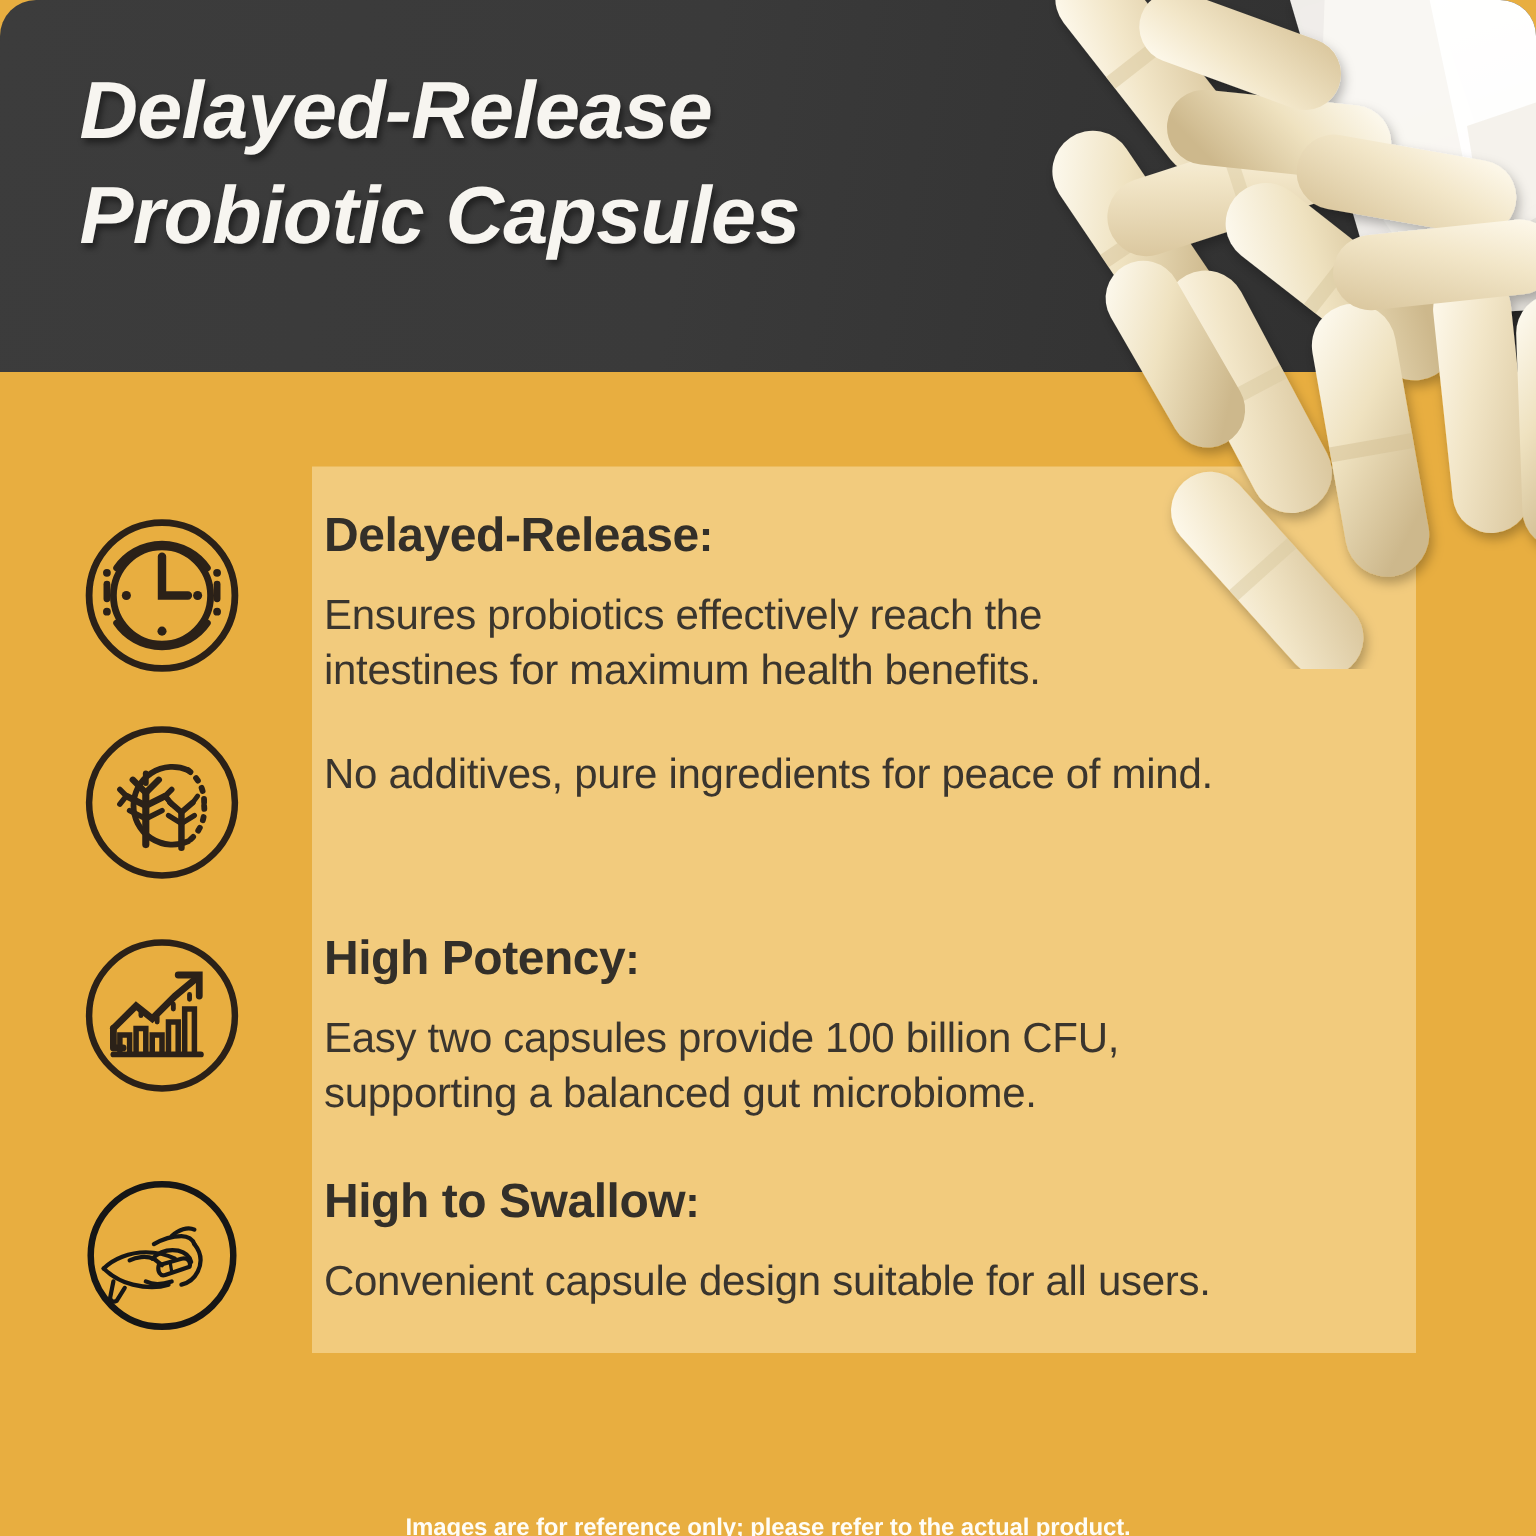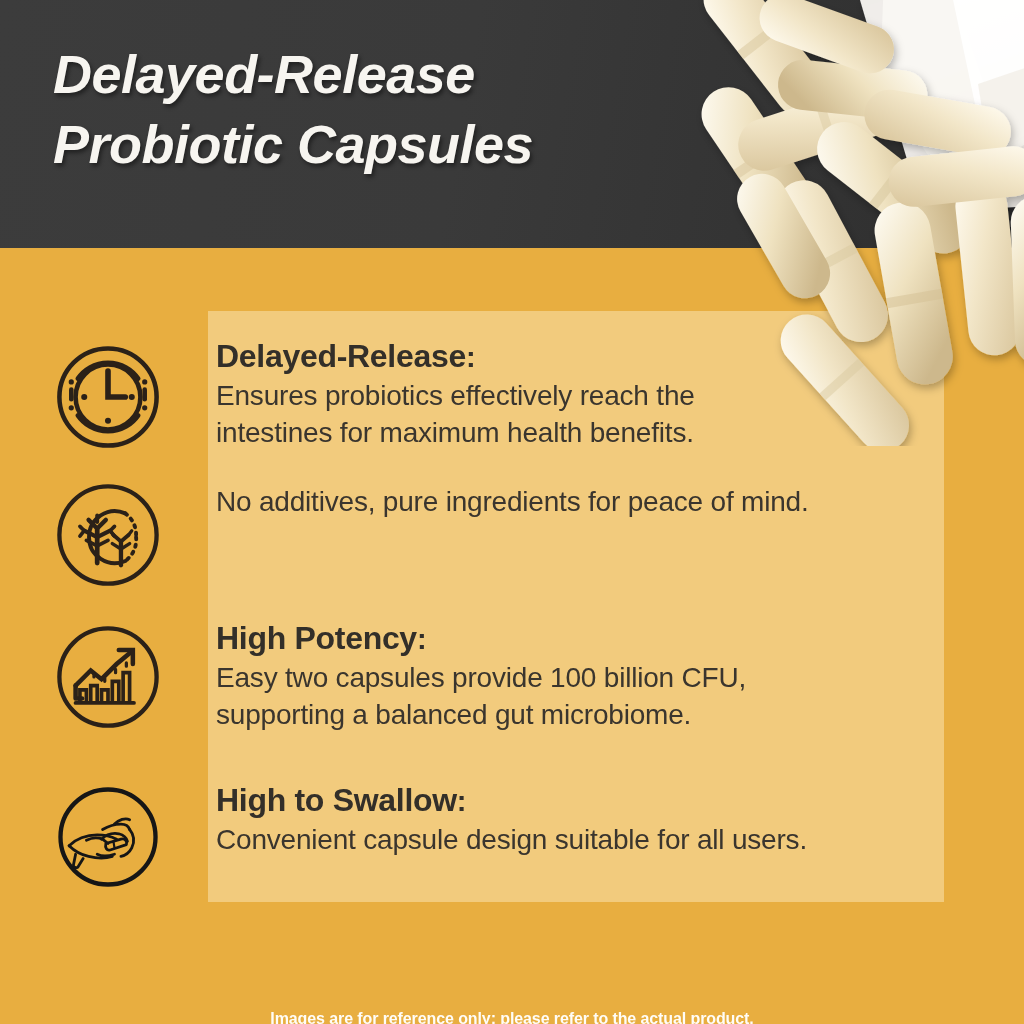--- a/index.html
+++ b/index.html
@@ -3,21 +3,21 @@
 <meta charset="utf-8">
 <style>
   * { margin:0; padding:0; box-sizing:border-box; }
   html,body { width:1024px; height:1024px; }
   body {
     font-family:"Liberation Sans", sans-serif;
     background:#E8AE40;
     overflow:hidden;
     position:relative;
   }
-  #stage { position:absolute; inset:0; width:1024px; height:1024px; overflow:hidden; }
+  #stage { position:absolute; inset:0; width:1024px; height:1024px; overflow:hidden;border-radius:24px; }
 
   
   .header {
     position:absolute; left:0; top:0; width:1024px; height:248px;
     background:linear-gradient(100deg,#3C3C3C 0%,#3A3A3A 45%,#2E2E2E 100%);
     overflow:hidden;
   }
   .title {
     position:absolute; left:53px; top:40px; width:680px;
     color:#F7F5F0;
@@ -62,21 +62,21 @@
     color:#332F29;
     font-size:32px; font-weight:700; line-height:1.12;
     letter-spacing:-0.3px;
     white-space:nowrap;
   }
   .f-head .colon { font-weight:600; font-size:29px; }
   .f-body {
     color:#3A352E;
     font-size:28px; line-height:1.33;
     letter-spacing:-0.2px;
-    margin-top:2px;
+    margin-top:16px;
     max-width:600px;
   }
   .f-body.wide { max-width:700px; }
 
   
   .footer {
     position:absolute; left:0; top:974px; width:1024px;
     text-align:center;
     color:#FFFDF7;
     font-size:16px; font-weight:700;

